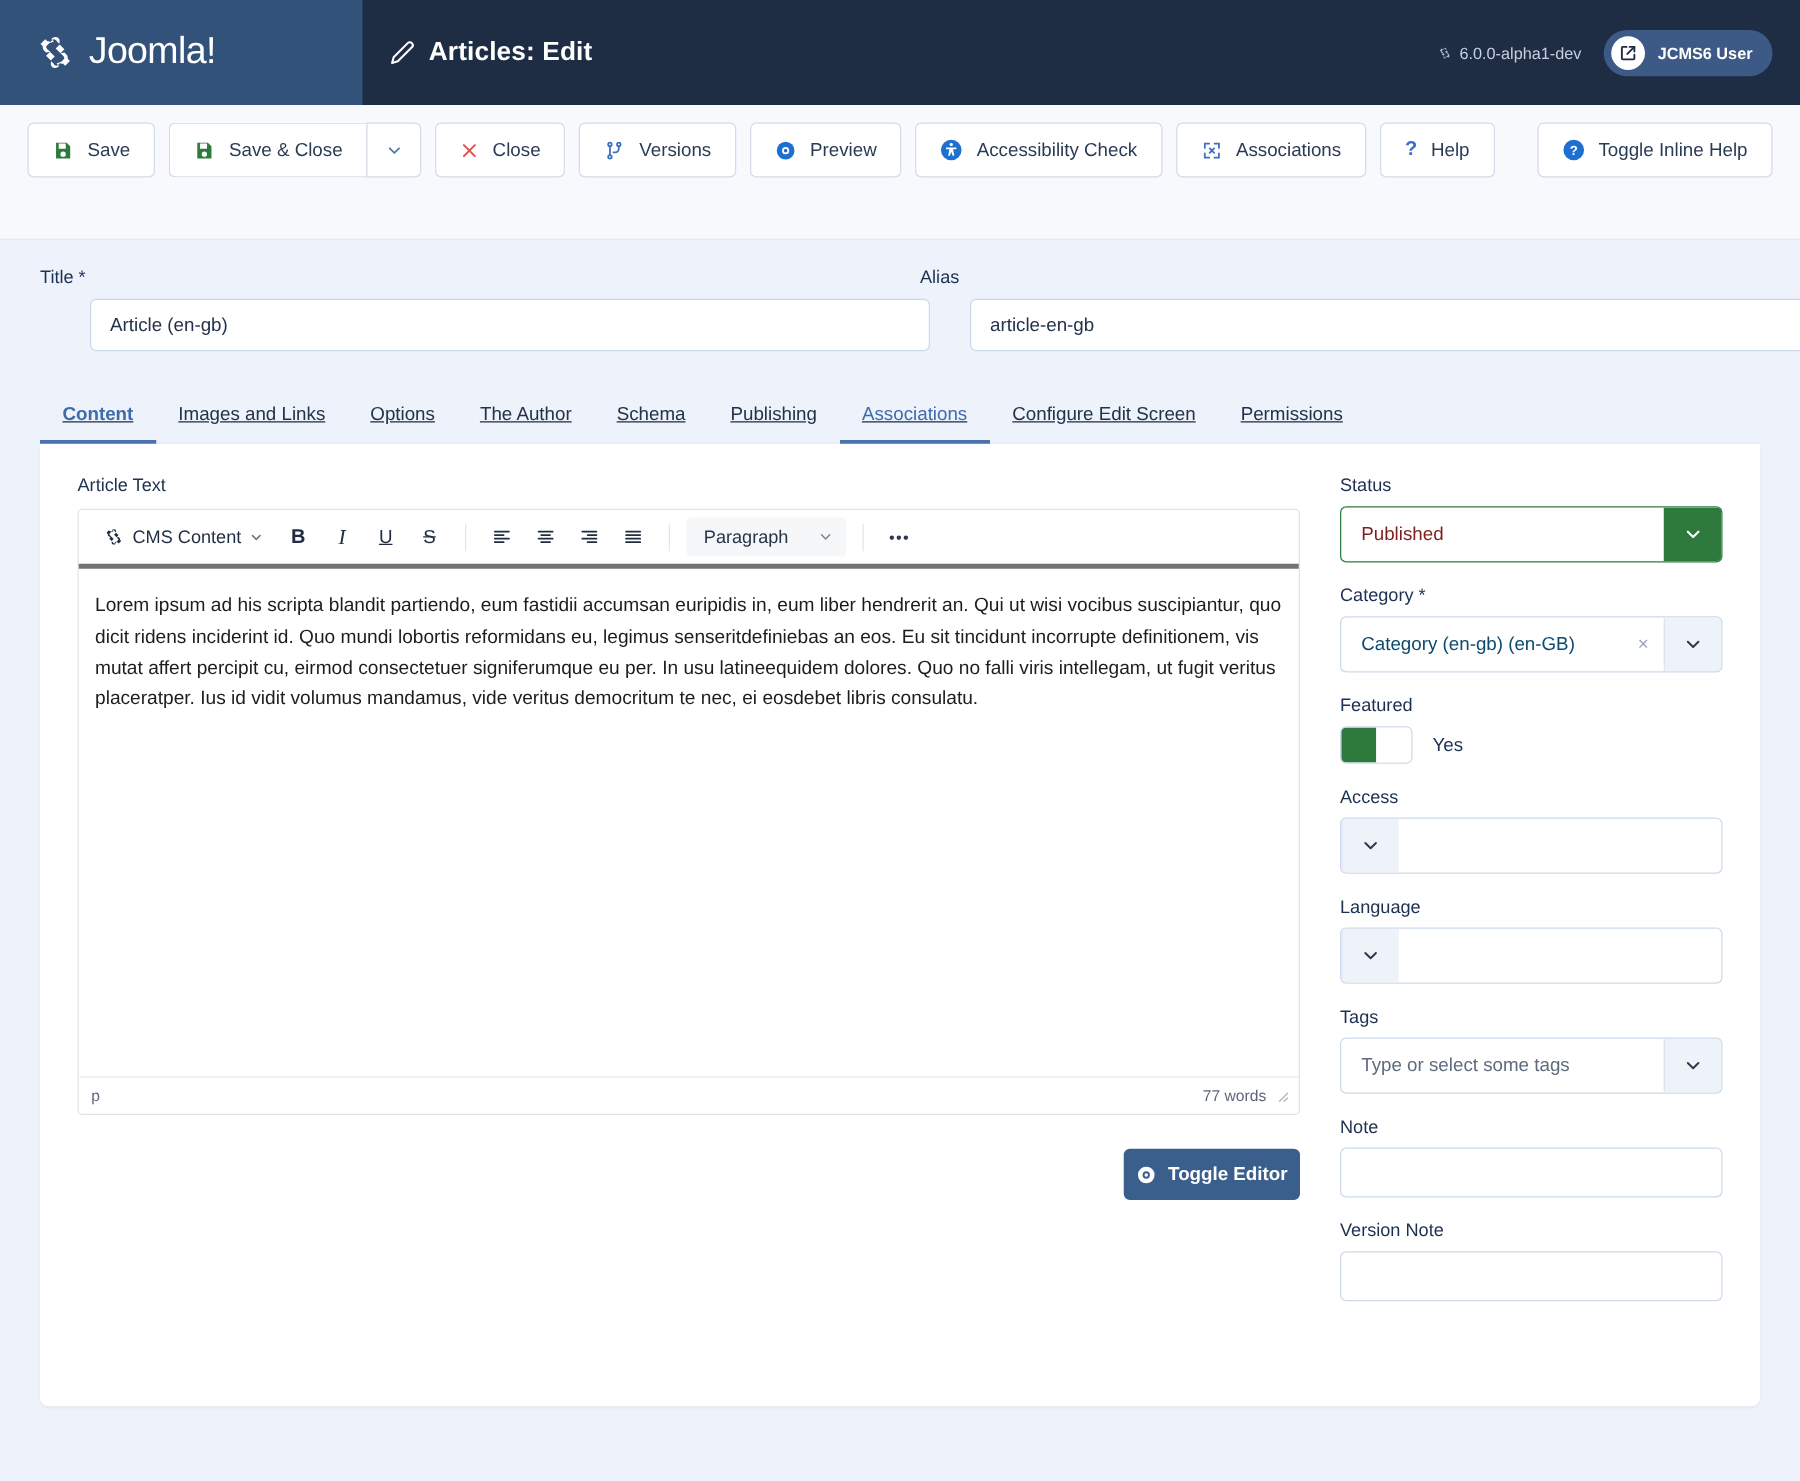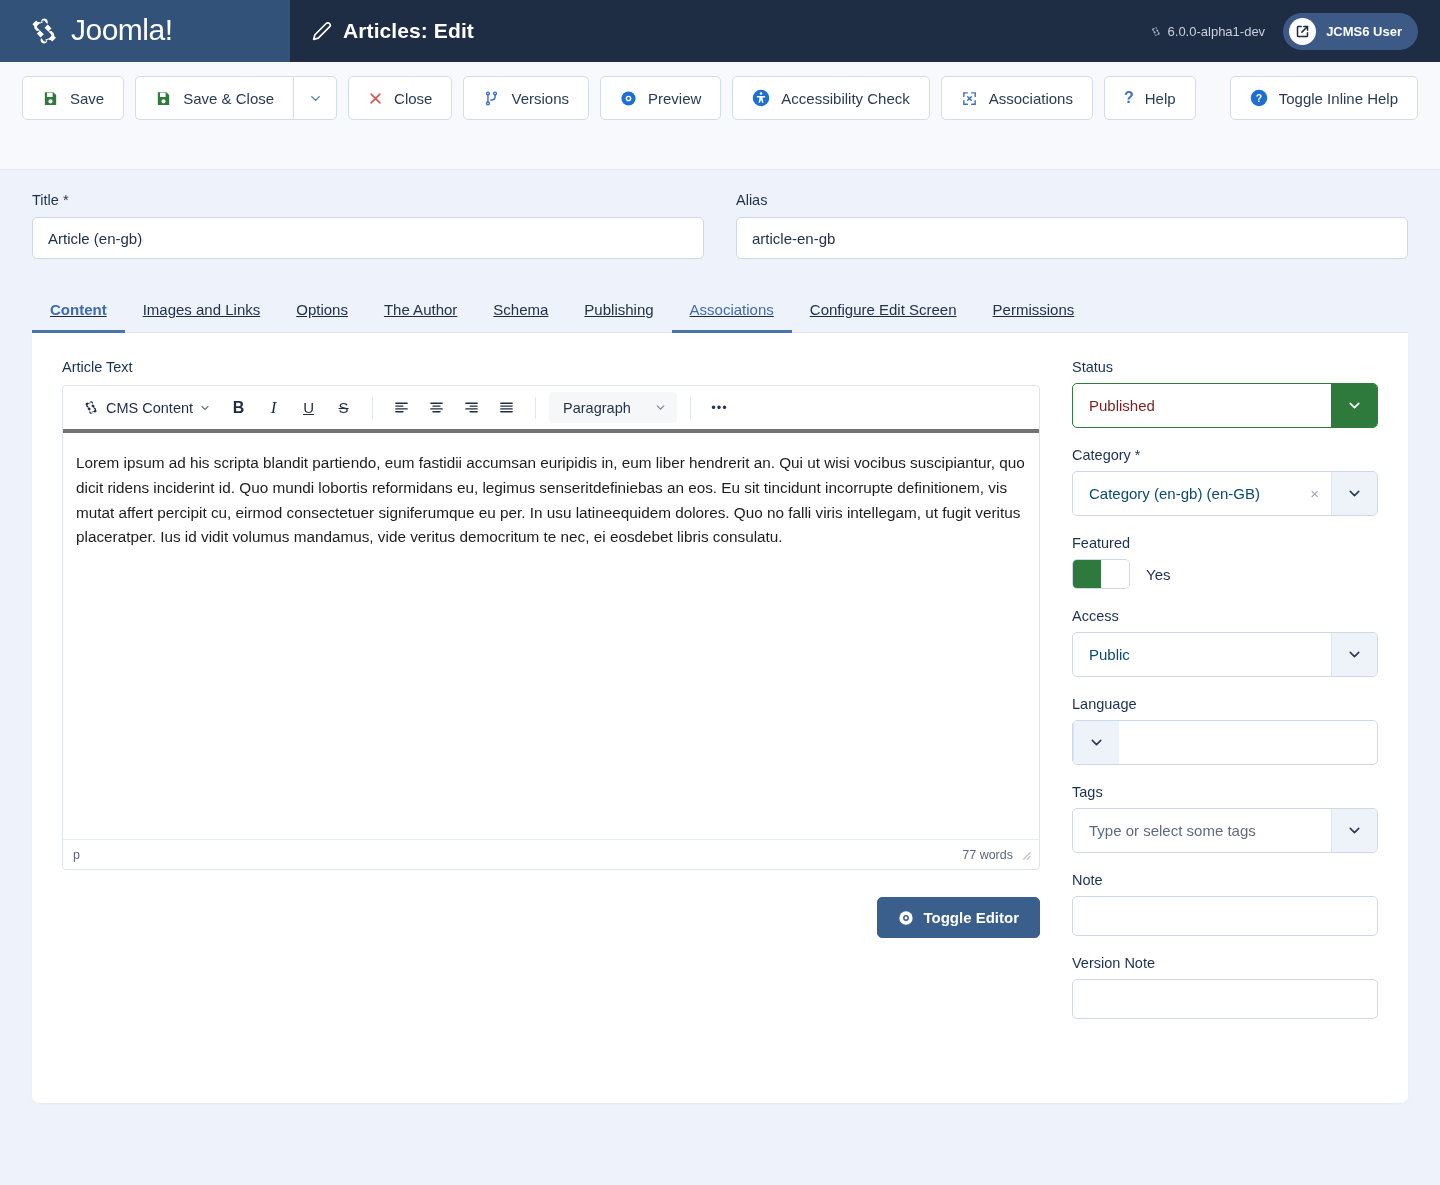--- a/index.html
+++ b/index.html
@@ -8,21 +8,21 @@
     width: 1440px;
     height: 1185px;
     font-family: "Liberation Sans", sans-serif;
     background: #eef2fa;
     color: #1c2b44;
     overflow: hidden;
   }
 
   
   .header {
-    height: 62px;
+    height: 84px;
     display: flex;
     align-items: stretch;
     background: #1f2d44;
   }
   .brand {
     width: 290px;
     background: #33527a;
     display: flex;
     align-items: center;
     padding-left: 24px;
@@ -145,20 +145,21 @@
   .finput {
     width: 100%;
     height: 42px;
     border: 1px solid #cdd9ea;
     border-radius: 5px;
     background: #fff;
     padding: 0 15px;
     font-size: 15px;
     color: #23324a;
     font-family: inherit;
+    margin-left: 40px;
   }
   .finput::placeholder { color: #8b98ab; }
 
   
   .tabs {
     display: flex;
     align-items: flex-end;
     margin-top: 29px;
     border-bottom: 1px solid #dfe6f1;
     height: 45px;
@@ -294,21 +295,21 @@
     display: flex;
     justify-content: flex-end;
     margin-top: 27px;
   }
   .btn-primary {
     background: #3b5f8c;
     border: 1px solid #3b5f8c;
     color: #fff;
     border-radius: 5px;
     height: 41px;
-    padding: 0 20px;
+    padding: 0 9px;
     font-size: 15px;
     font-weight: 700;
     display: inline-flex;
     align-items: center;
     gap: 9px;
     cursor: pointer;
     font-family: inherit;
   }
 
   
@@ -672,21 +673,20 @@
             <div class="half on"></div>
             <div class="half off"></div>
           </div>
           <span class="switch-label">Yes</span>
         </div>
       </div>
 
       <div class="side-field">
         <label class="flabel">Access</label>
         <div class="select-box">
-          <span class="sv">Public</span>
           <span class="sarrow">
             <svg width="17" height="17" viewBox="0 0 24 24" fill="none" stroke="#2b3950" stroke-width="2.2" stroke-linecap="round" stroke-linejoin="round">
                 <path d="m6 9 6 6 6-6"></path>
               </svg>
           </span>
         </div>
       </div>
 
       <div class="side-field">
         <label class="flabel">Language</label>

